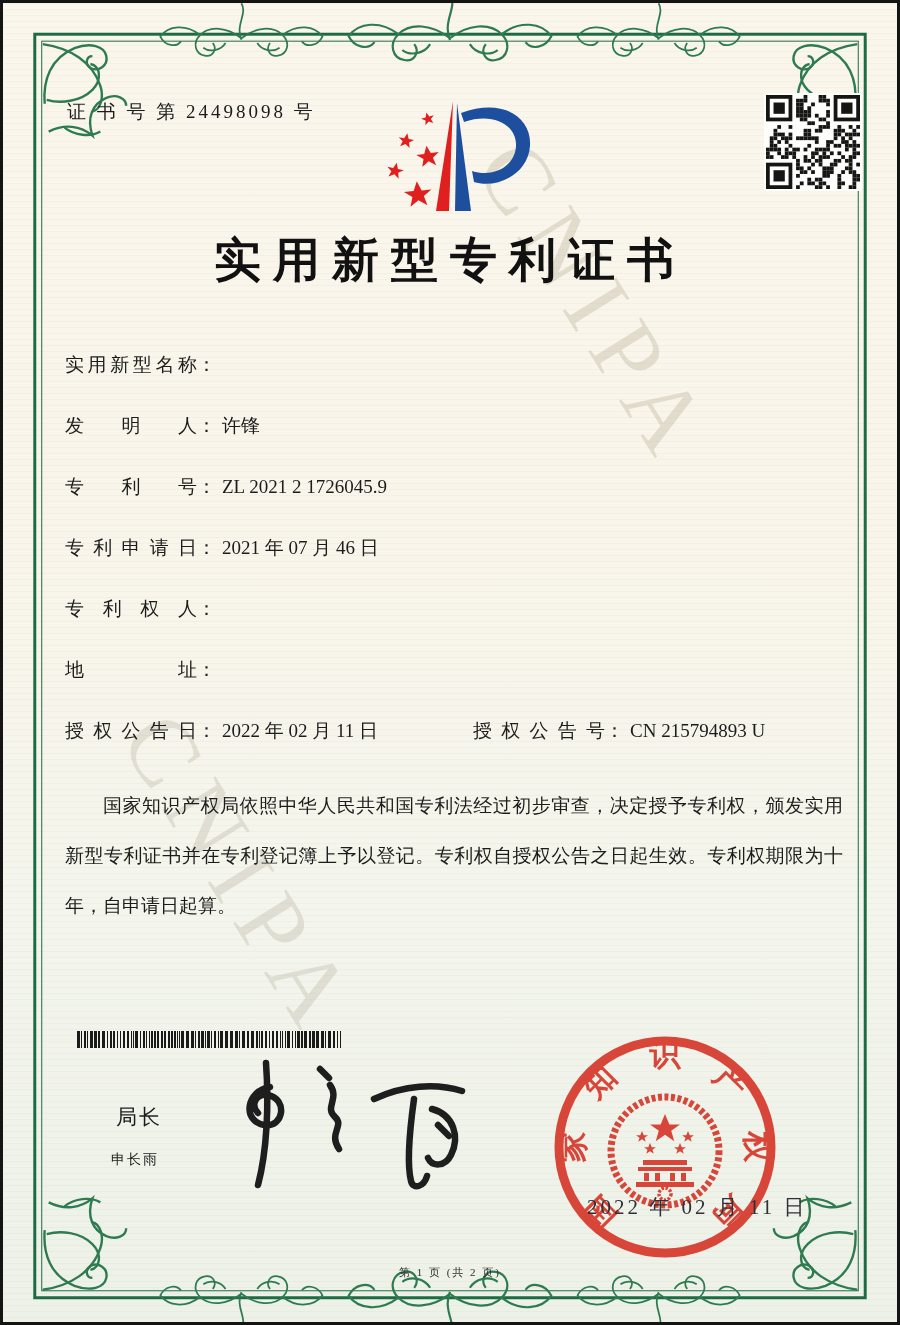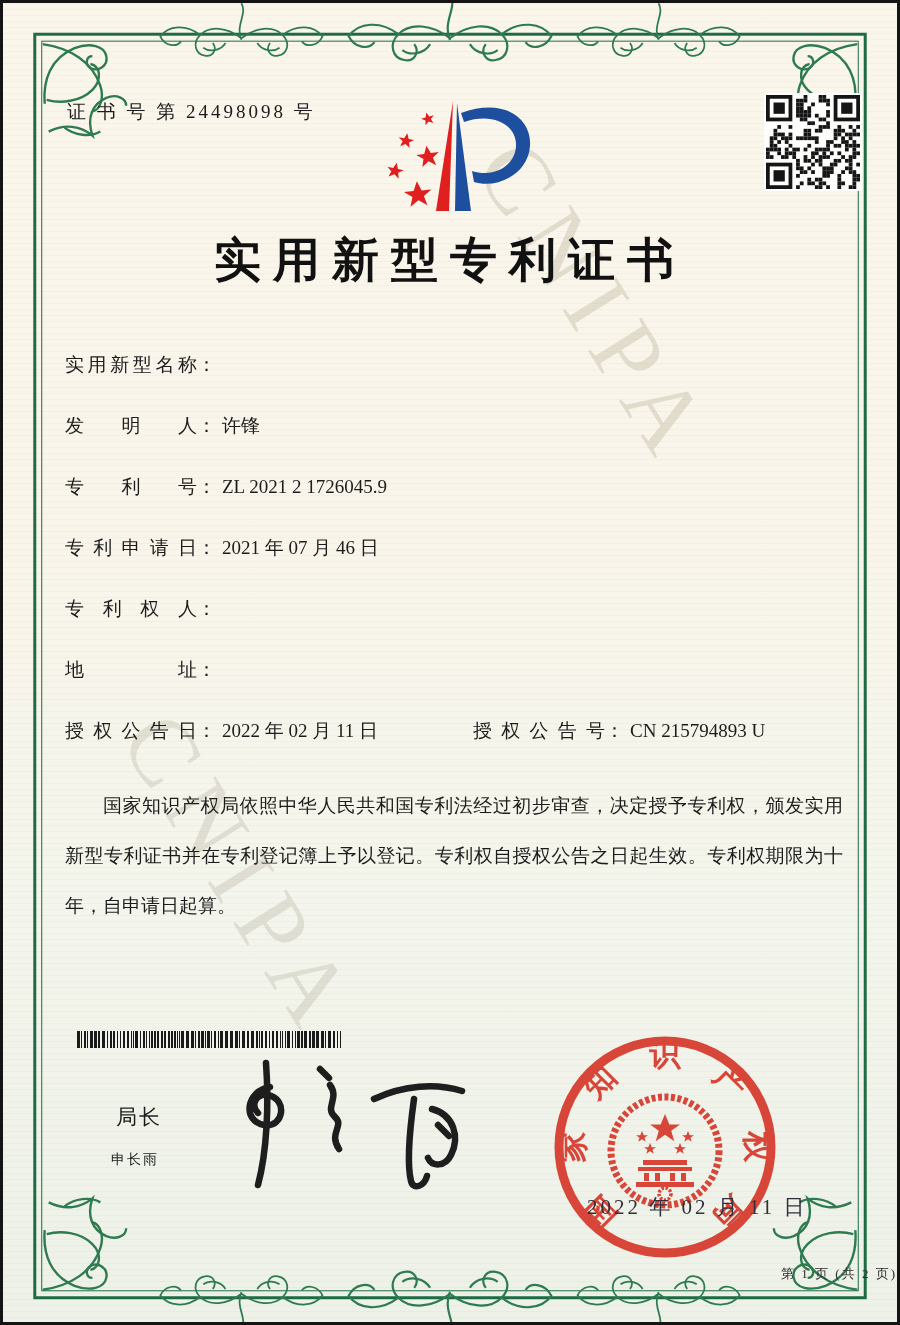--- a/index.html
+++ b/index.html
@@ -44,21 +44,21 @@
   .grant-first{width:408px;display:flex;flex:none;}
   .grant-second{display:flex;}
   .paragraphs{position:absolute;left:62px;top:778px;width:778px;font-size:19px;line-height:50px;text-align:justify;}
   .paragraphs p{margin:0;text-indent:2em;}
   .barcode{position:absolute;left:72px;top:1028px;width:272px;height:17px;}
   .officer-title{position:absolute;left:80px;top:1100px;font-size:21px;letter-spacing:2px;margin-left:33px;}
   .officer-name{position:absolute;left:80px;top:1148px;font-size:14px;letter-spacing:2px;margin-left:28px;}
   .signature{position:absolute;left:205px;top:1052px;width:270px;height:145px;}
   .seal{position:absolute;left:548px;top:1030px;width:228px;height:228px;opacity:.94;}
   .seal-date{position:absolute;left:584px;top:1190px;font-size:21px;letter-spacing:3px;color:#30303a;z-index:5;}
-  .footer{position:absolute;left:0;right:0;top:1262px;text-align:right;font-size:13px;letter-spacing:2px;color:#2e2e2e;}
+  .footer{position:absolute;left:0;right:0;top:1262px;text-align:center;font-size:11px;letter-spacing:2px;color:#2e2e2e;}
 </style>
 </head>
 <body>
 
 <div class="page">
 
   <svg class="frame-svg" viewBox="0 0 900 1325">
     <defs>
       <g id="cluster" fill="none" stroke="#2e7b50" stroke-width="2.2">
         <path d="M0,0 C-18,-14 -40,-16 -52,-4 C-62,6 -58,20 -46,22 C-36,24 -30,14 -36,6"></path>

